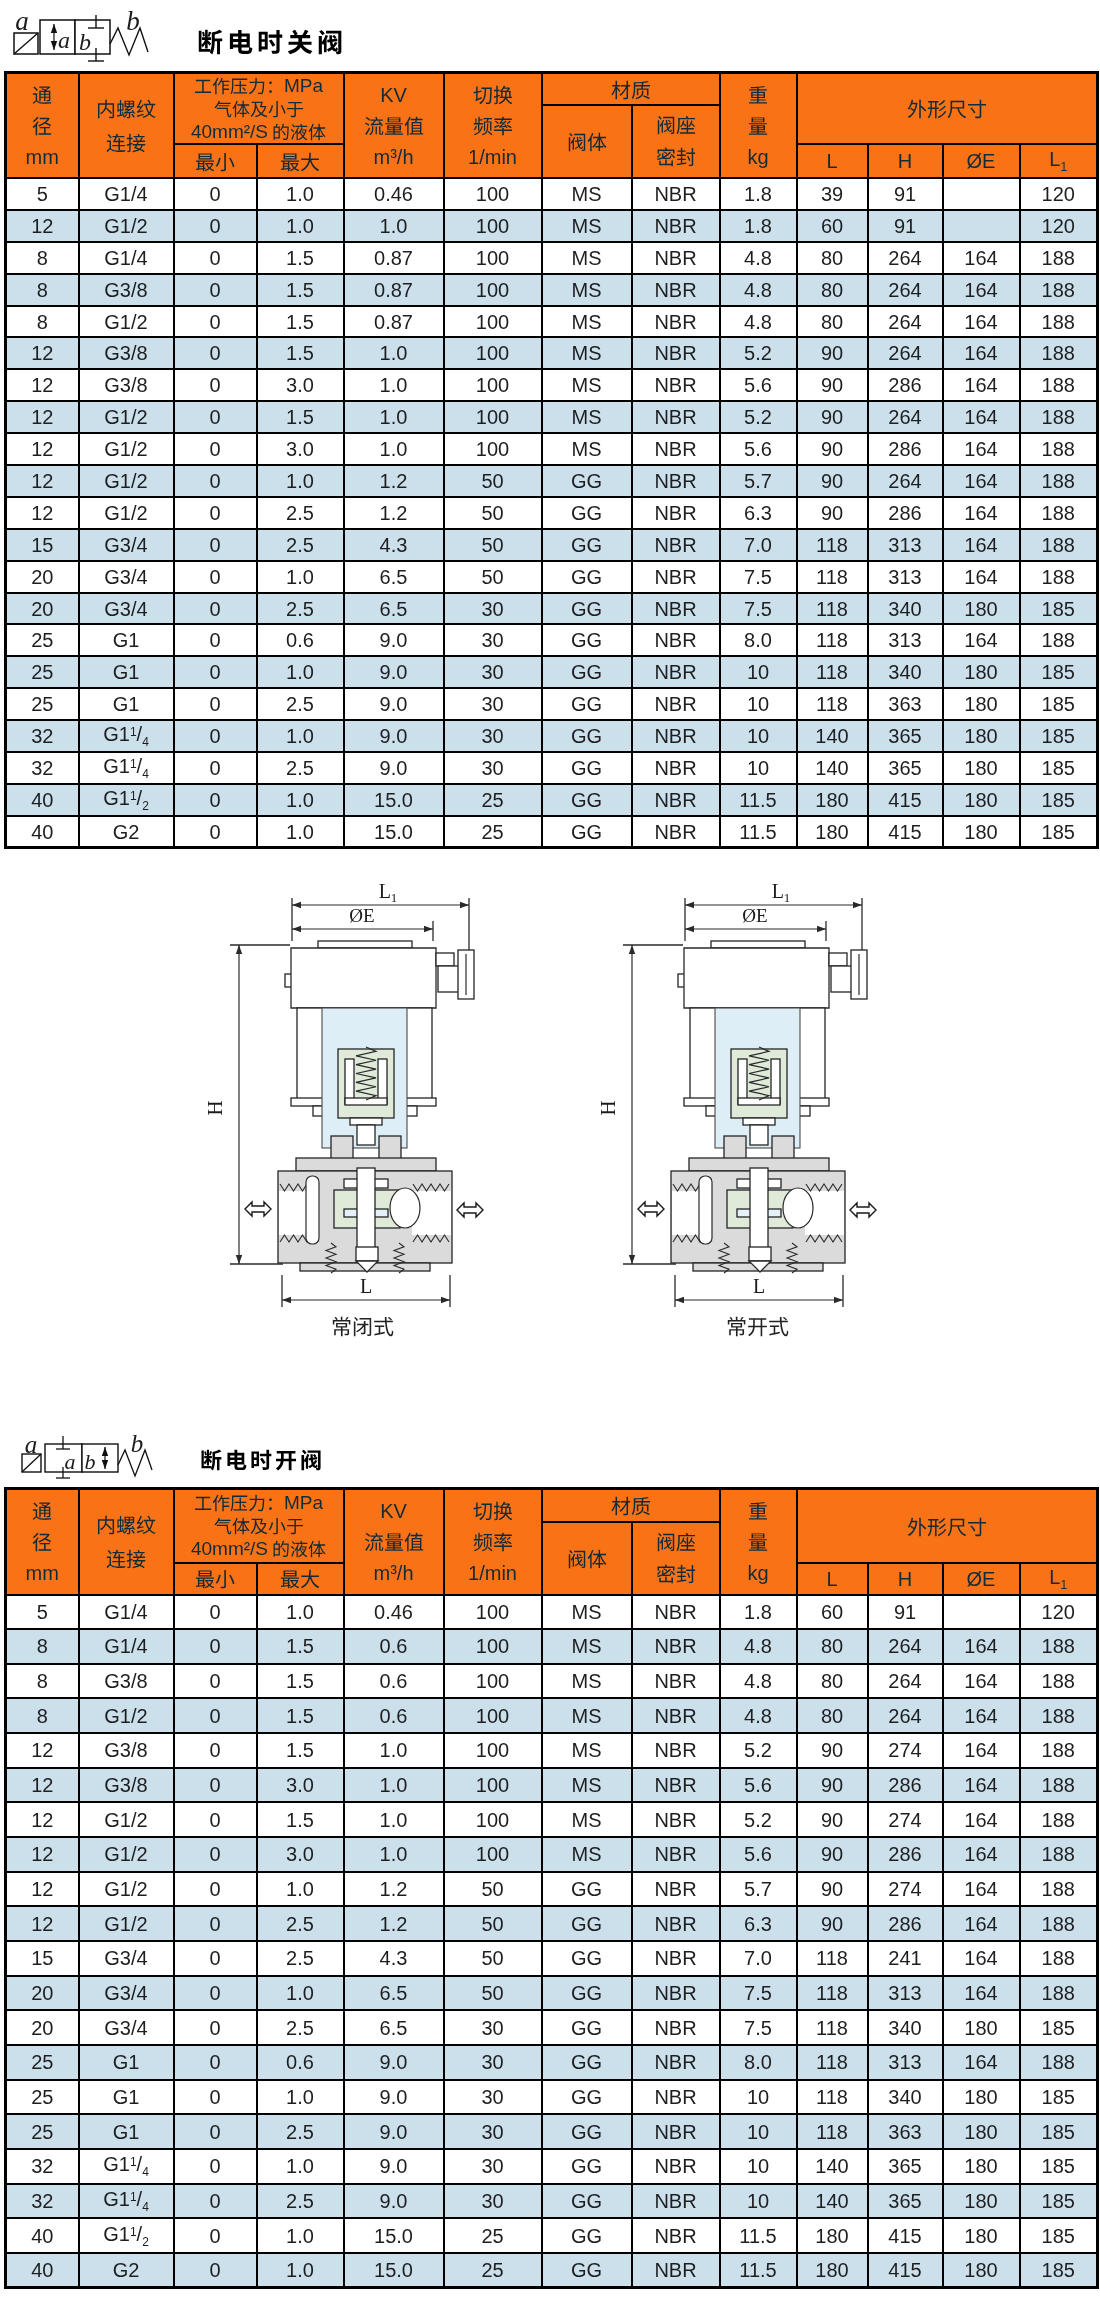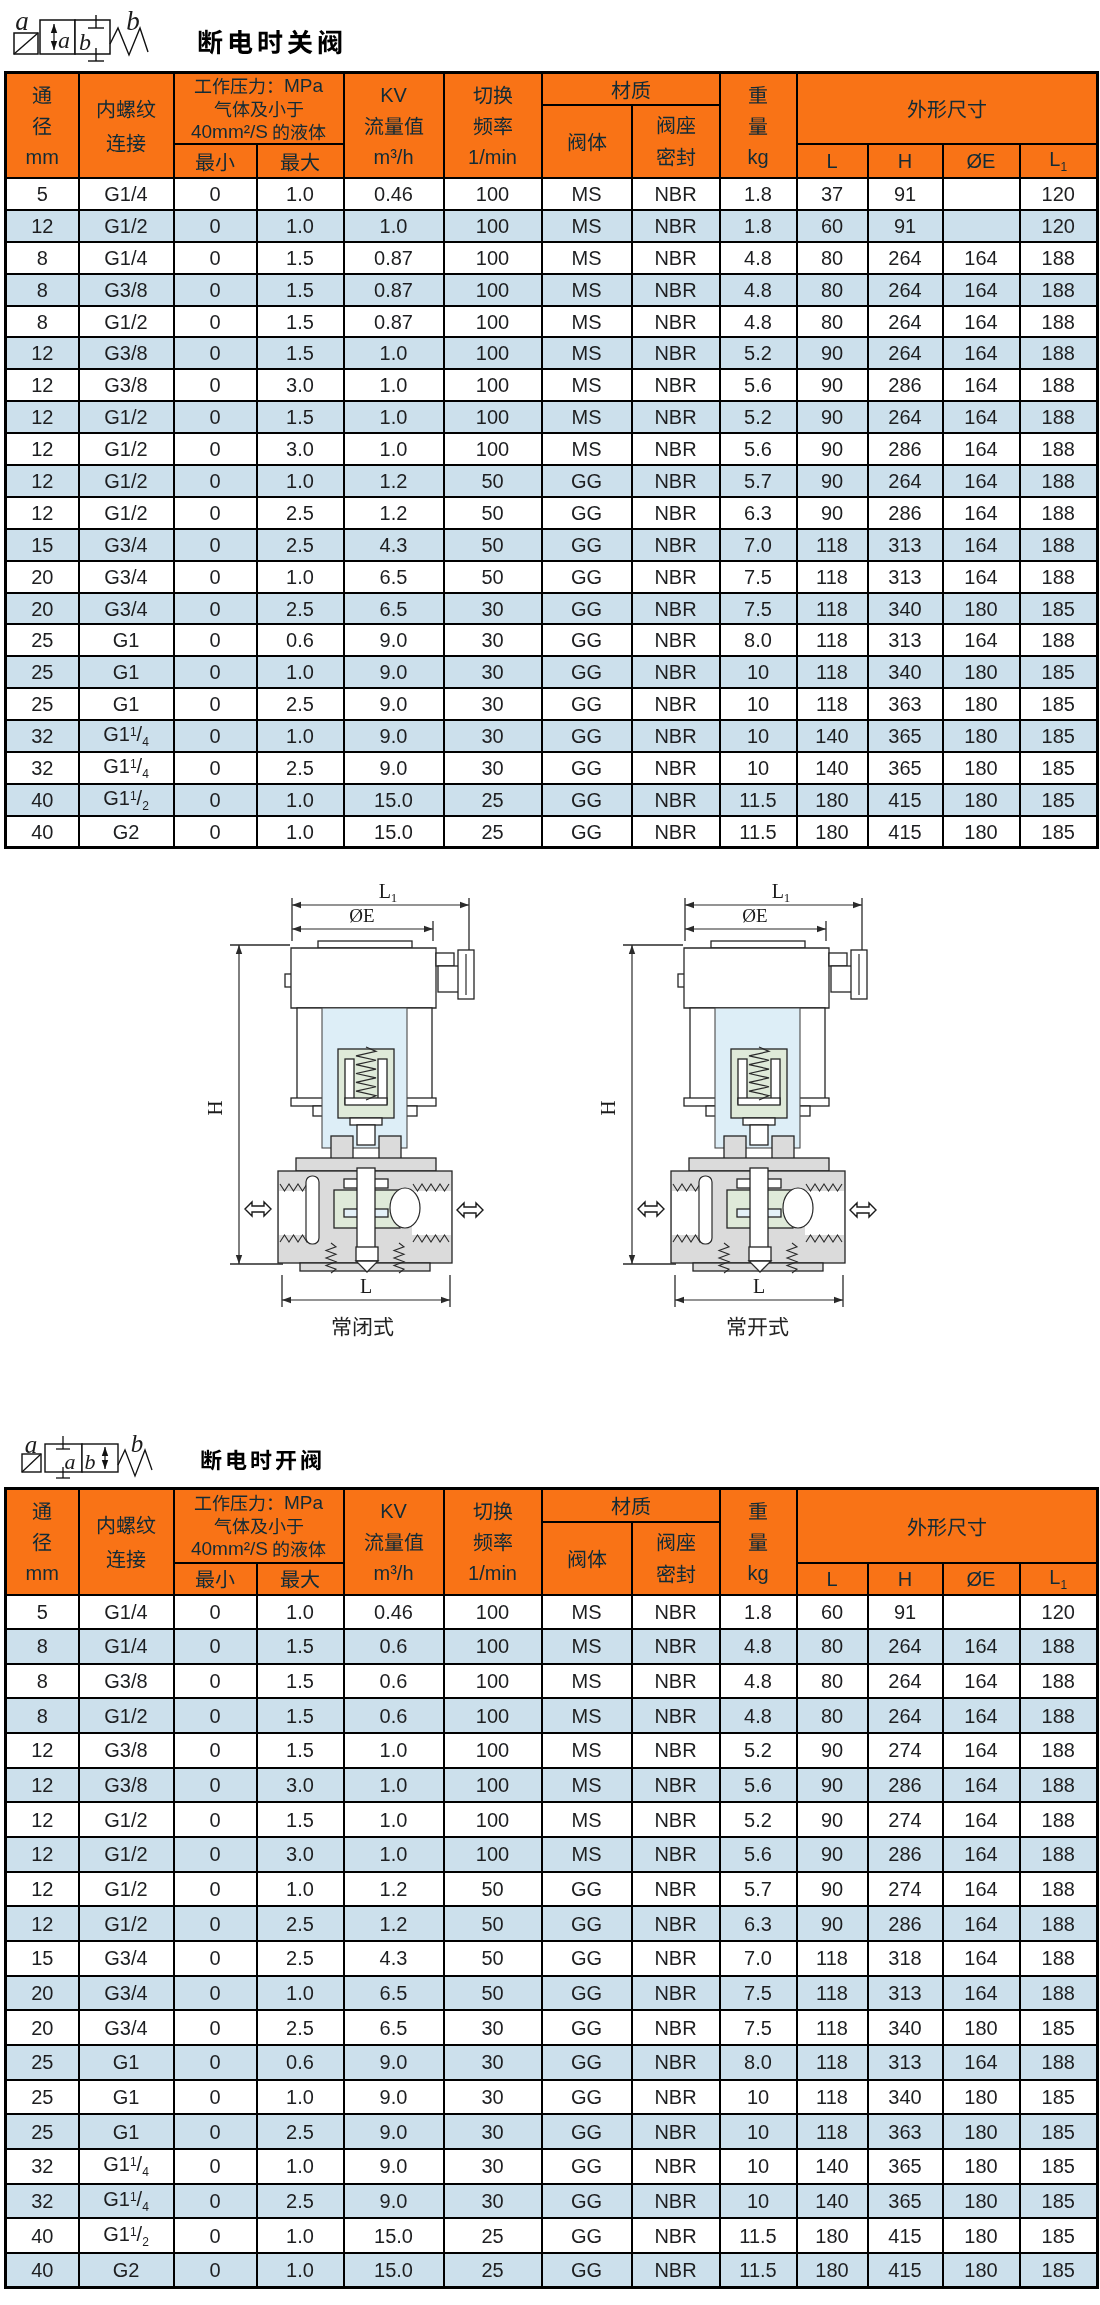--- a/index.html
+++ b/index.html
@@ -269,21 +269,21 @@
         <tr class="w" style="height:31.90px">
           <td>5</td>
           <td>G1/4</td>
           <td>0</td>
           <td>1.0</td>
           <td>0.46</td>
           <td>100</td>
           <td>MS</td>
           <td>NBR</td>
           <td>1.8</td>
-          <td>37</td>
+          <td>39</td>
           <td>91</td>
           <td></td>
           <td>120</td>
         </tr>
         <tr class="bl" style="height:31.90px">
           <td>12</td>
           <td>G1/2</td>
           <td>0</td>
           <td>1.0</td>
           <td>1.0</td>
@@ -1140,21 +1140,21 @@
           <td>15</td>
           <td>G3/4</td>
           <td>0</td>
           <td>2.5</td>
           <td>4.3</td>
           <td>50</td>
           <td>GG</td>
           <td>NBR</td>
           <td>7.0</td>
           <td>118</td>
-          <td>318</td>
+          <td>241</td>
           <td>164</td>
           <td>188</td>
         </tr>
         <tr class="bl" style="height:34.66px">
           <td>20</td>
           <td>G3/4</td>
           <td>0</td>
           <td>1.0</td>
           <td>6.5</td>
           <td>50</td>

